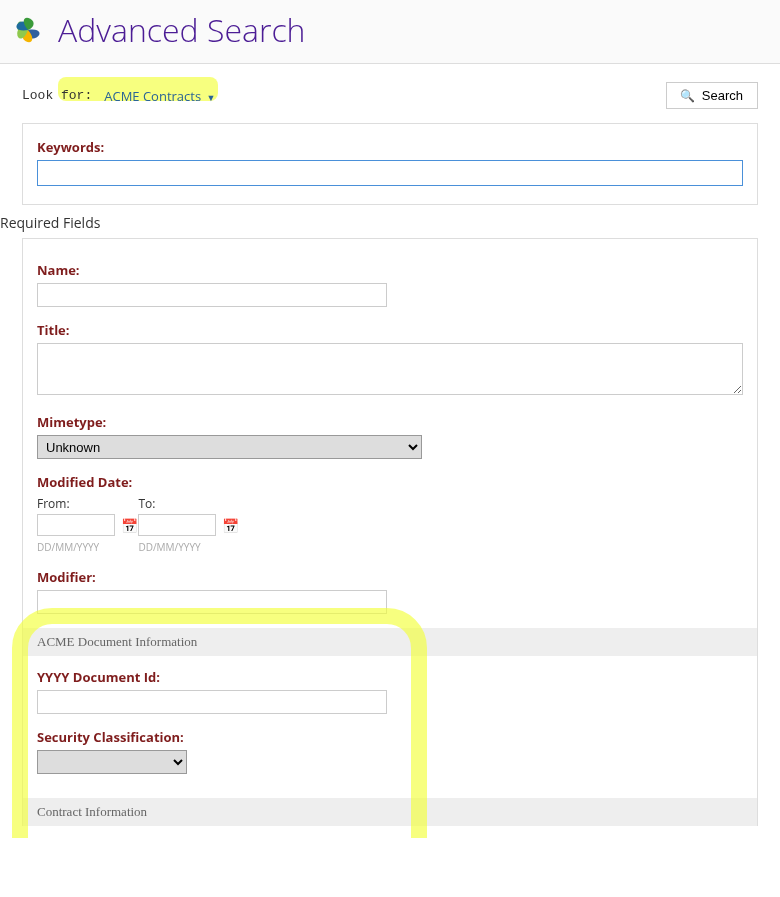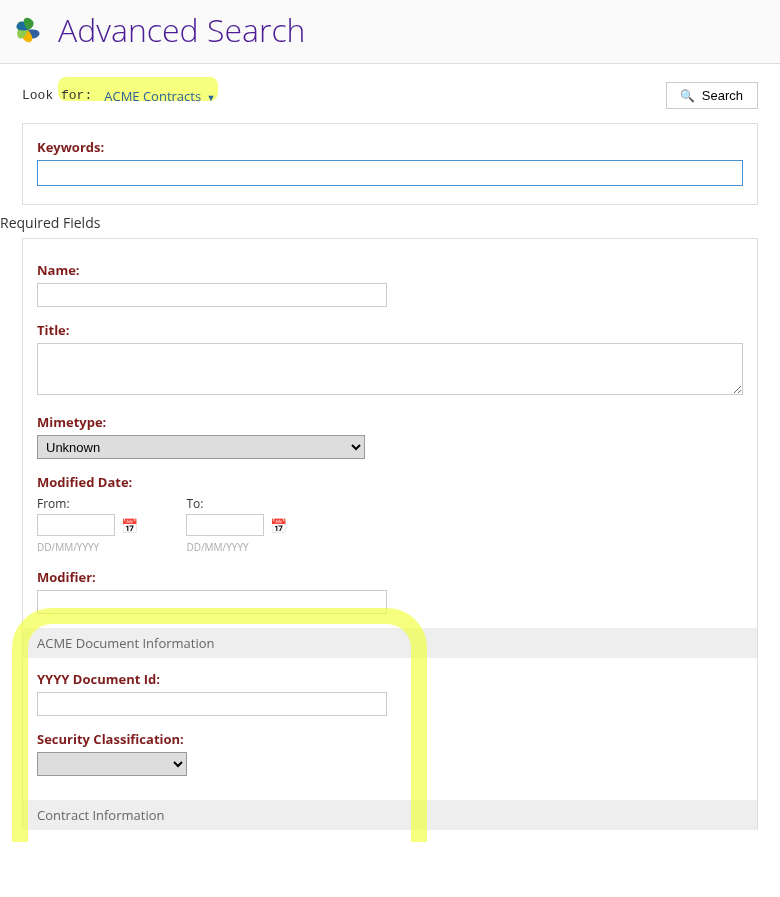--- a/index.html
+++ b/index.html
@@ -119,47 +119,48 @@
 .textarea {
   width: 100%;
   height: 52px;
   border: 1px solid #ccc;
   padding: 4px 5px;
   resize: both;
   font-family: inherit;
   font-size: 13px;
 }
 .select {
-  width: 328px;
+  width: 385px;
   height: 24px;
   border: 1px solid #999;
   background: #ddd;
   font-size: 13px;
   padding: 2px 4px;
 }
 .select.small { width: 150px; }
-.dates { display: flex; gap: 48px; }
+.dates { display: flex; }
 .date-col { display: flex; flex-direction: column; }
 .date-sub { font-size: 12px; color: #333; margin-bottom: 2px; }
 .date-input-row { display: flex; align-items: center; gap: 6px; }
 .date-input {
   width: 78px;
   height: 22px;
   border: 1px solid #ccc;
   padding: 2px 4px;
   font-size: 12px;
 }
 .cal-icon { color: #888; font-size: 14px; cursor: pointer; }
 .date-hint { font-size: 10px; color: #aaa; margin-top: 4px; }
 .section-header {
   background: #eee;
   margin: 0 -14px 12px -14px;
   padding: 6px 14px;
   font-size: 13px;
   color: #666;
+  font-family: Liberation Serif, serif;
 }
 .section-wrap { position: relative; }
 .hl-sections {
   position: absolute;
   left: -25px;
   top: -20px;
   width: 415px;
   height: 310px;
   border: 16px solid #f2ff3a;
   border-radius: 40px;

